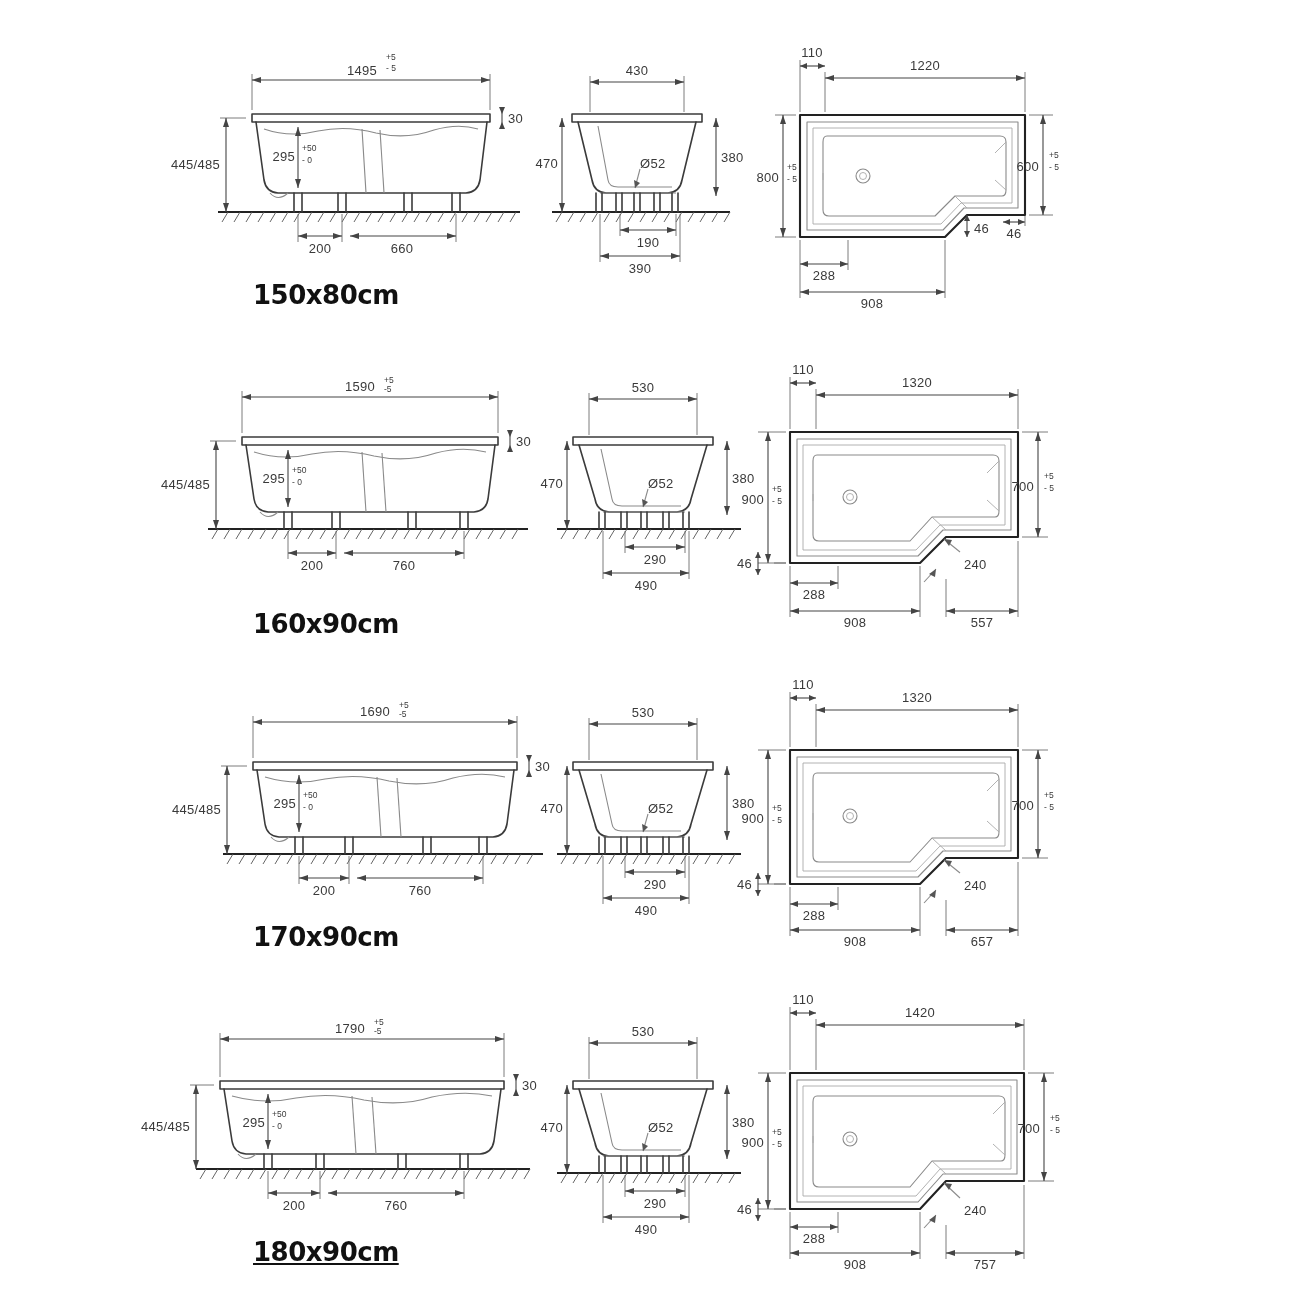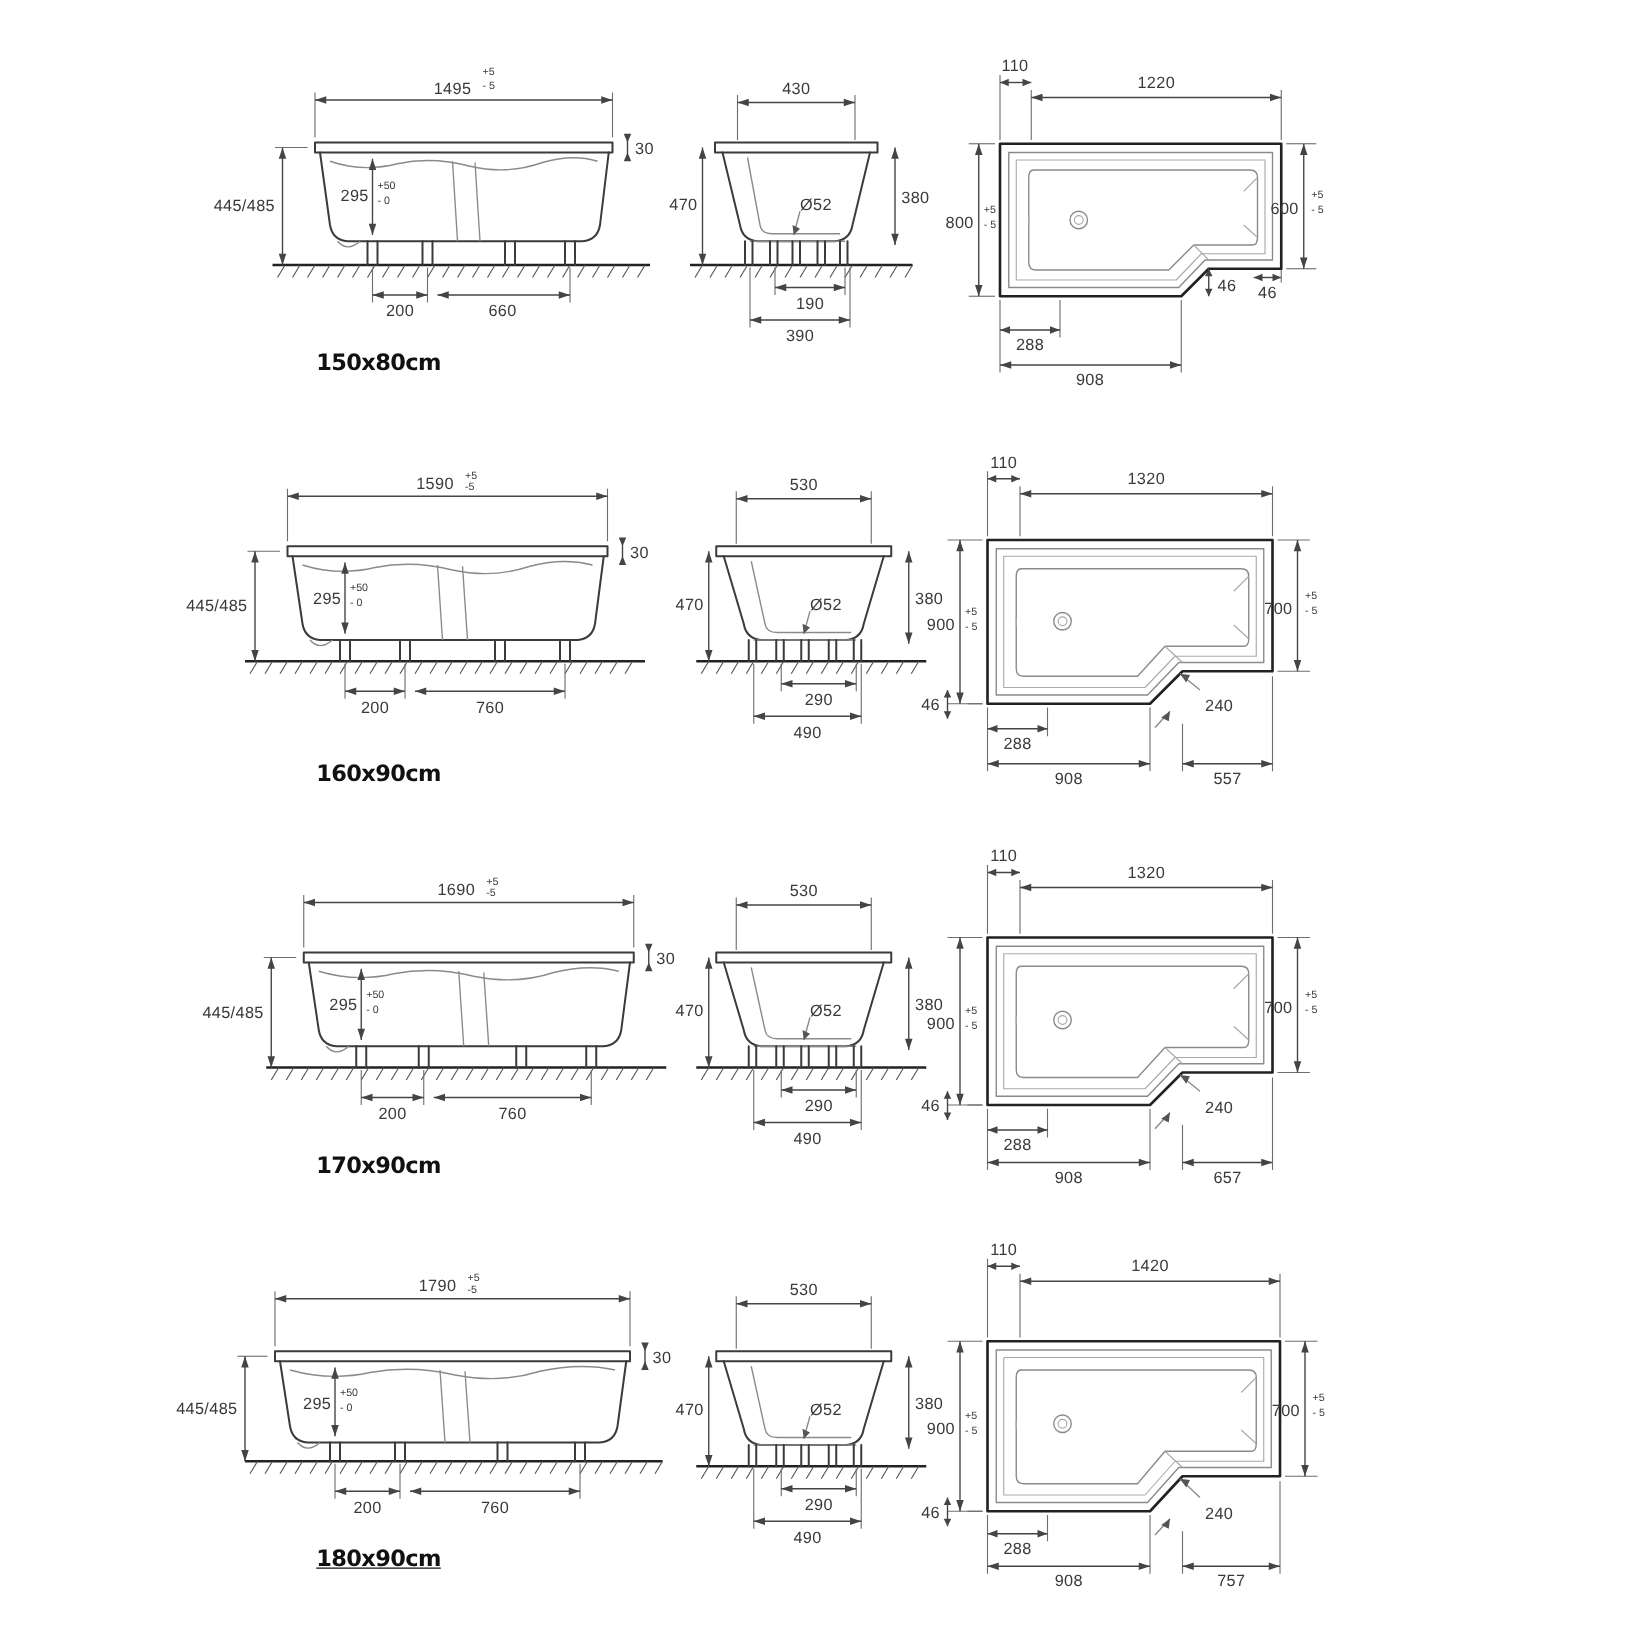--- a/index.html
+++ b/index.html
@@ -24,21 +24,21 @@
   .row {
     position: absolute;
     left: 0;
     width: 1307px;
     height: 320px;
   }
   .row-label {
     position: absolute;
     font-family: "DejaVu Sans", sans-serif;
     font-weight: bold;
-    font-size: 18px;
+    font-size: 26px;
     letter-spacing: -0.5px;
     color: #111111;
     white-space: nowrap;
   }
   .fig {
     position: absolute;
     top: 0;
     left: 0;
   }
   svg { display: block; overflow: visible; }
@@ -306,21 +306,21 @@
         <path d="M45,262 l9,-3 l0,6 Z" fill="#444"></path>
         <path d="M190,262 l-9,-3 l0,6 Z" fill="#444"></path>
         <text class="dtxt mid" x="117" y="278">908</text>
       </svg>
     </div>
   </div>
 
   <div class="row" style="top:325px;">
     <div class="row-label" style="left:253px; top:284px;">160x90cm</div>
 
-    <div class="fig" style="left:168px; top:22px;">
+    <div class="fig" style="left:180px; top:22px;">
       <svg width="360" height="250" viewBox="0 0 360 250">
         <line class="ln-h" x1="28" y1="182" x2="348" y2="182"></line>
         <g class="hatch">
           <line x1="38" y1="182" x2="32" y2="192"></line>
             <line x1="50" y1="182" x2="44" y2="192"></line>
           <line x1="62" y1="182" x2="56" y2="192"></line>
             <line x1="74" y1="182" x2="68" y2="192"></line>
           <line x1="86" y1="182" x2="80" y2="192"></line>
             <line x1="98" y1="182" x2="92" y2="192"></line>
           <line x1="110" y1="182" x2="104" y2="192"></line>
@@ -520,21 +520,21 @@
         <path d="M218,264 l9,-3 l0,6 Z" fill="#444"></path>
         <path d="M290,264 l-9,-3 l0,6 Z" fill="#444"></path>
         <text class="dtxt mid" x="254" y="280">557</text>
       </svg>
     </div>
   </div>
 
   <div class="row" style="top:640px;">
     <div class="row-label" style="left:253px; top:282px;text-align:center;">170x90cm</div>
 
-    <div class="fig" style="left:185px; top:32px;">
+    <div class="fig" style="left:195px; top:32px;">
       <svg width="360" height="250" viewBox="0 0 360 250">
         <line class="ln-h" x1="28" y1="182" x2="348" y2="182"></line>
         <g class="hatch">
           <line x1="38" y1="182" x2="32" y2="192"></line>
             <line x1="50" y1="182" x2="44" y2="192"></line>
           <line x1="62" y1="182" x2="56" y2="192"></line>
             <line x1="74" y1="182" x2="68" y2="192"></line>
           <line x1="86" y1="182" x2="80" y2="192"></line>
             <line x1="98" y1="182" x2="92" y2="192"></line>
           <line x1="110" y1="182" x2="104" y2="192"></line>

